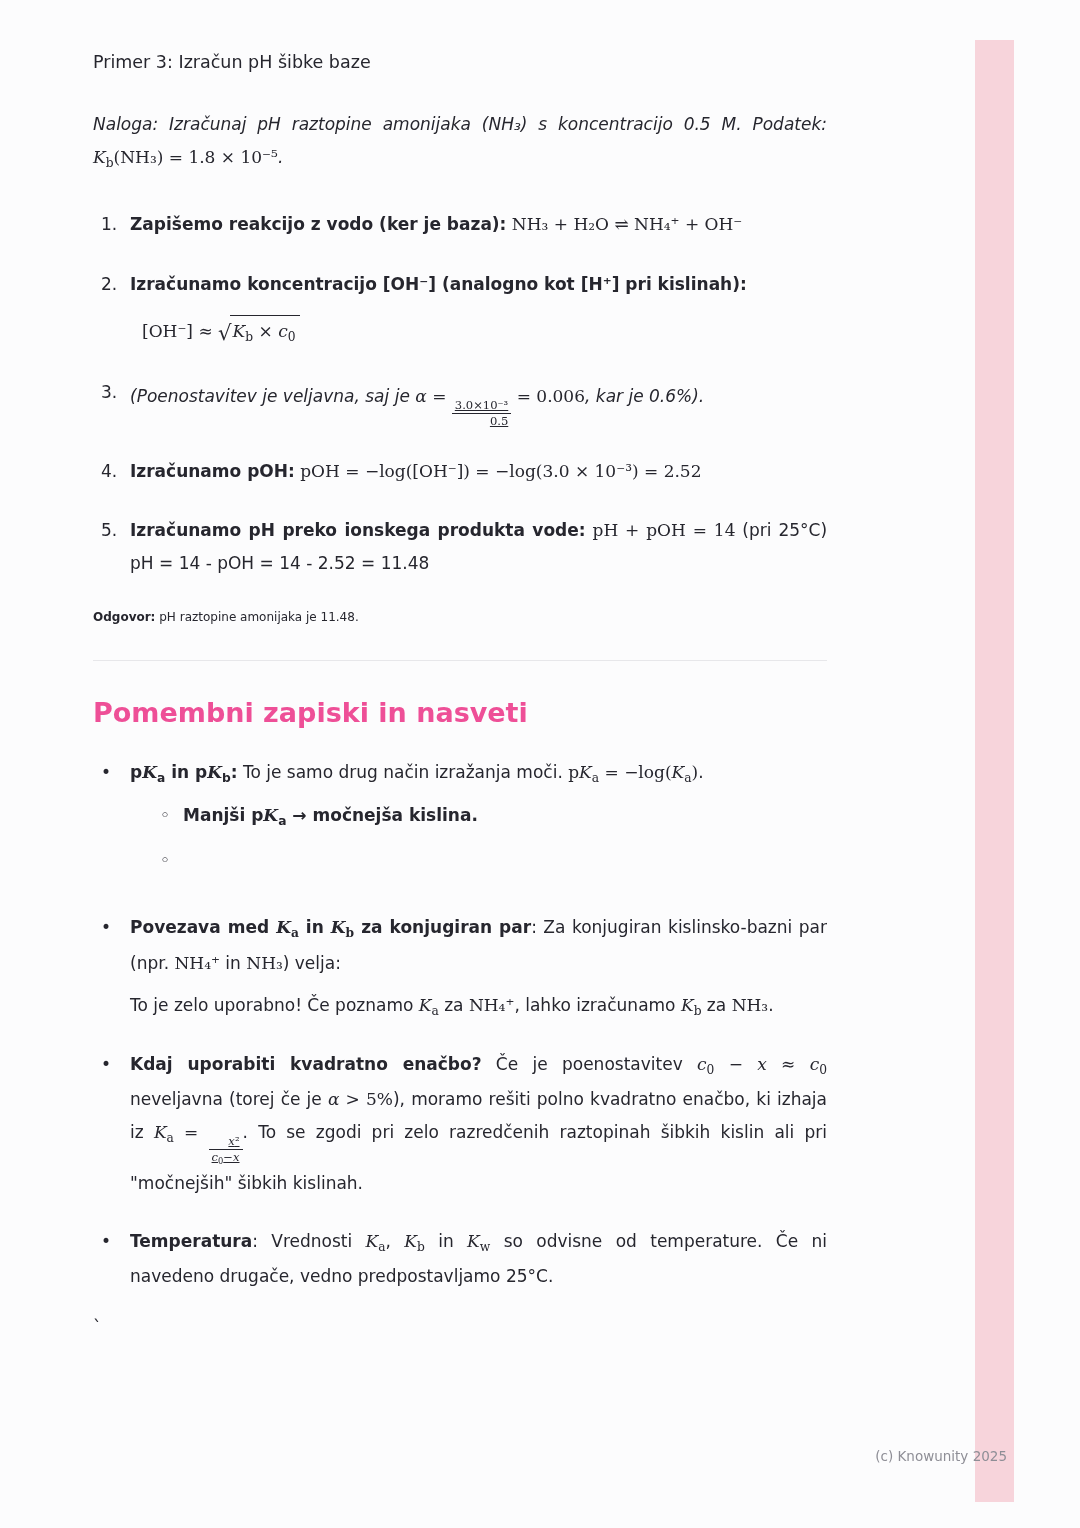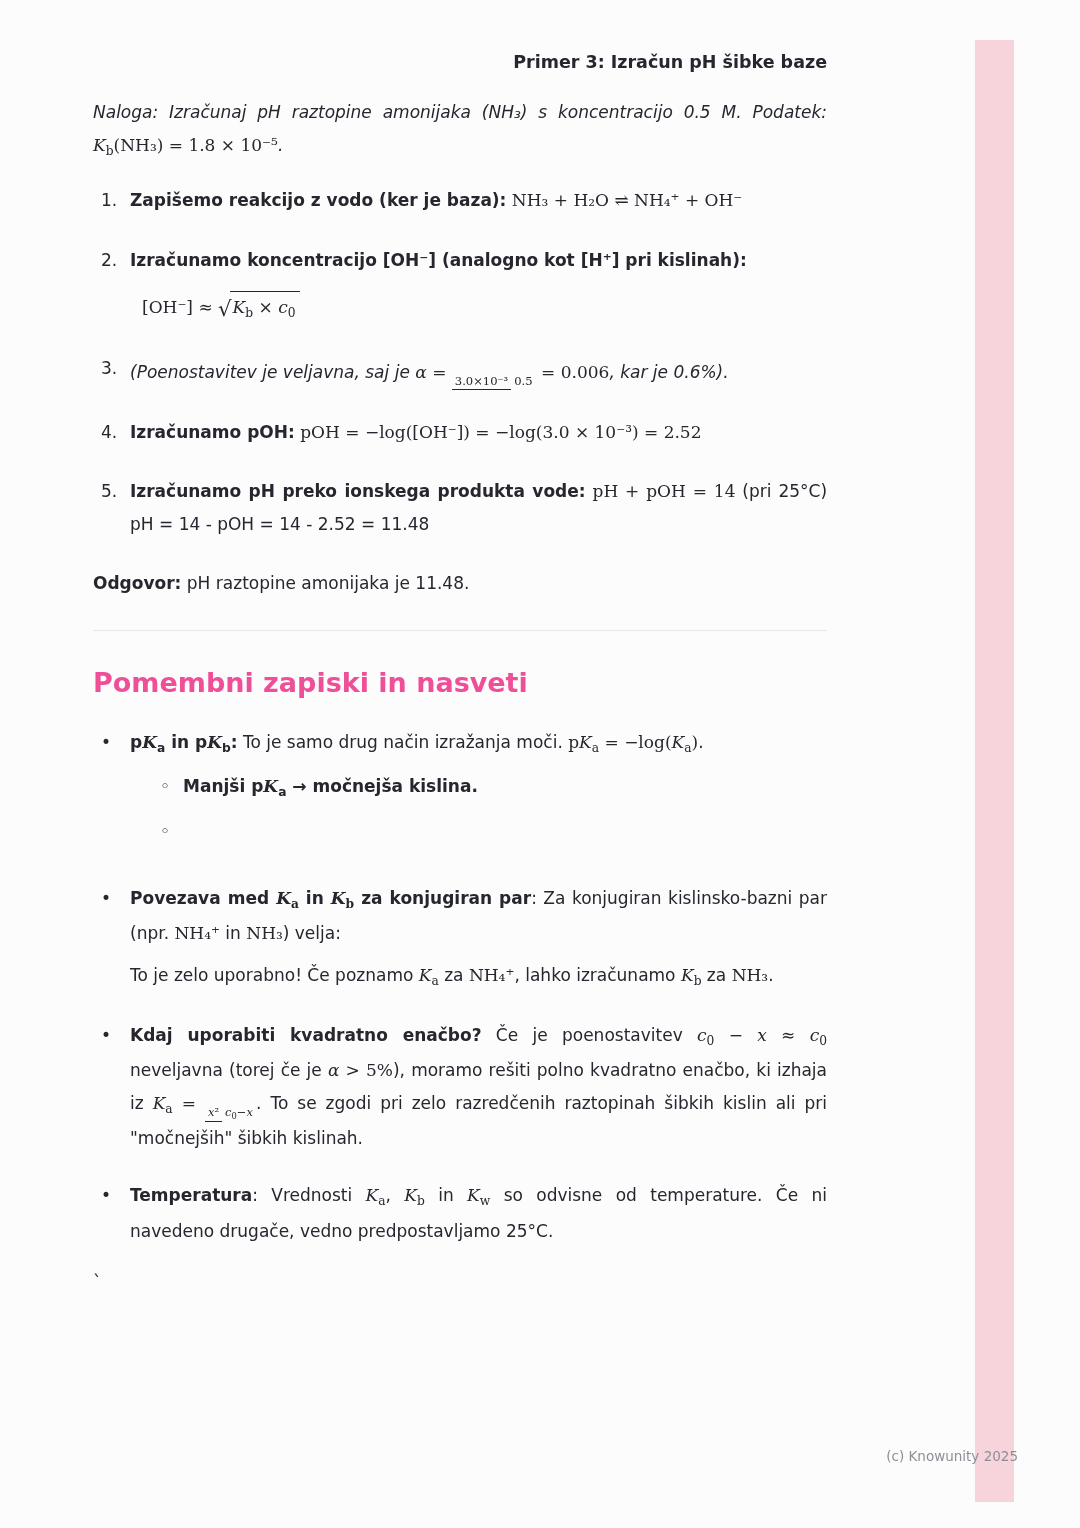--- a/index.html
+++ b/index.html
@@ -13,38 +13,38 @@
   }
   .sheet { position:relative; width:100%; height:100%; }
 
   .stripe {
     position:absolute; top:40px; right:66px; width:39px; height:1462px;
     background: var(--stripe, #f7d4db);
   }
 
   .content { position:relative; padding:52px 0 0 93px; width:827px; z-index:1; }
 
-  .ex-title { font-size:17.5px; font-weight:700; margin-bottom:24px;text-align:right; }
+  .ex-title { font-size:17.5px; font-weight:400; margin-bottom:36px; }
 
   .task {
     font-style:italic; font-size:17px; line-height:1.95;
-    text-align:justify; margin-bottom:20px;
+    text-align:justify; margin-bottom:32px;
   }
 
   ol.steps, ul.bullets, ul.subbullets { list-style:none; }
   ol.steps { margin-left:8px; }
 
   .step { display:flex; gap:9px; margin-bottom:26px; font-size:17px; line-height:1.95; }
   .snum { flex:0 0 20px; }
   .sbody { flex:1; min-width:0; }
   .stext { text-align:justify; }
   .sformula { margin:14px 0 2px 12px; line-height:1.7; }
   .snote { font-style:italic; margin-top:4px; }
 
-  .answer { font-size:17px; line-height:1.95; }
+  .answer { font-size:12px; line-height:1.95; }
 
   .divider { border:none; border-top:1px solid #e7e7ea; margin:30px 0 34px 0; }
 
   .notes-title {
     font-size:27px; font-weight:700; line-height:1.3;
     color: var(--accent, #ee4f97); margin-bottom:26px;
   }
 
   ul.bullets { margin-left:8px; }
   .bullet { display:flex; gap:9px; margin-bottom:24px; font-size:17px; line-height:1.95; }
@@ -55,32 +55,32 @@
   ul.subbullets { margin:8px 0 0 30px; }
   .subbullet { display:flex; gap:9px; margin-bottom:10px; }
   .sbmark { flex:0 0 14px; }
 
   .bformula { text-align:center; margin:26px 0; font-size:17.5px; }
   .bafter { margin-top:9px; text-align:justify; }
 
   .stray { margin-top:8px; font-size:17px; }
 
   .footer {
-    position:absolute; right:62px; bottom:64px; z-index:2;
+    position:absolute; right:73px; bottom:64px; z-index:2;
     font-size:13.5px; color:#8e8e96;
   }
 
   
   .math { font-family:"DejaVu Serif", "DejaVu Sans", serif; font-style:normal; }
   .v { font-family:"DejaVu Serif", serif; font-style:italic; }
   sub, sup { font-size:0.72em; }
   .sqrt { display:inline-block; white-space:nowrap; }
   .sqrt .rad { display:inline-block; font-size:1.25em; line-height:1; vertical-align:-0.14em; margin-right:-2px; }
   .sqrt .vinc { display:inline-block; border-top:1.4px solid currentColor; padding:1px 4px 0 3px; }
-  .frac { display:inline-flex; flex-direction:row; text-align:right; vertical-align:-0.6em; font-size:0.68em; line-height:1.3; }
+  .frac { display:inline-flex; flex-direction:column; text-align:right; vertical-align:-0.6em; font-size:0.68em; line-height:1.3;text-decoration:underline; }
   .frac .fn { border-bottom:1px solid currentColor; padding:0 3px; }
   .frac .fd { padding:0 3px; }
 </style>
 </head>
 <body>
 
 <div class="sheet">
   <div class="stripe"></div>
 
   <main class="content">

